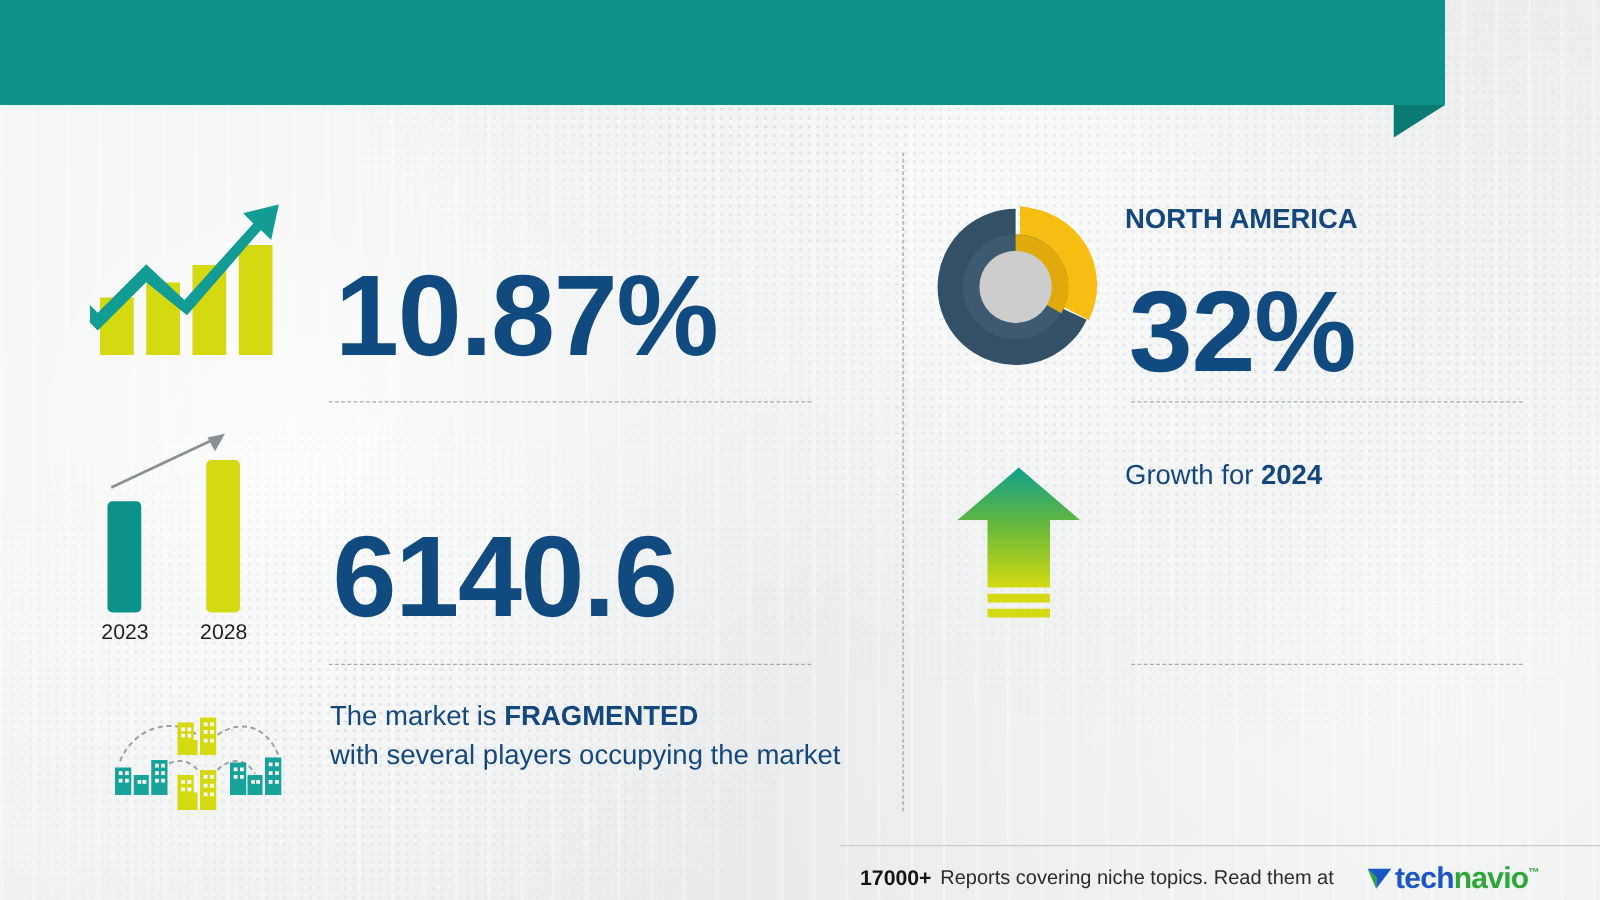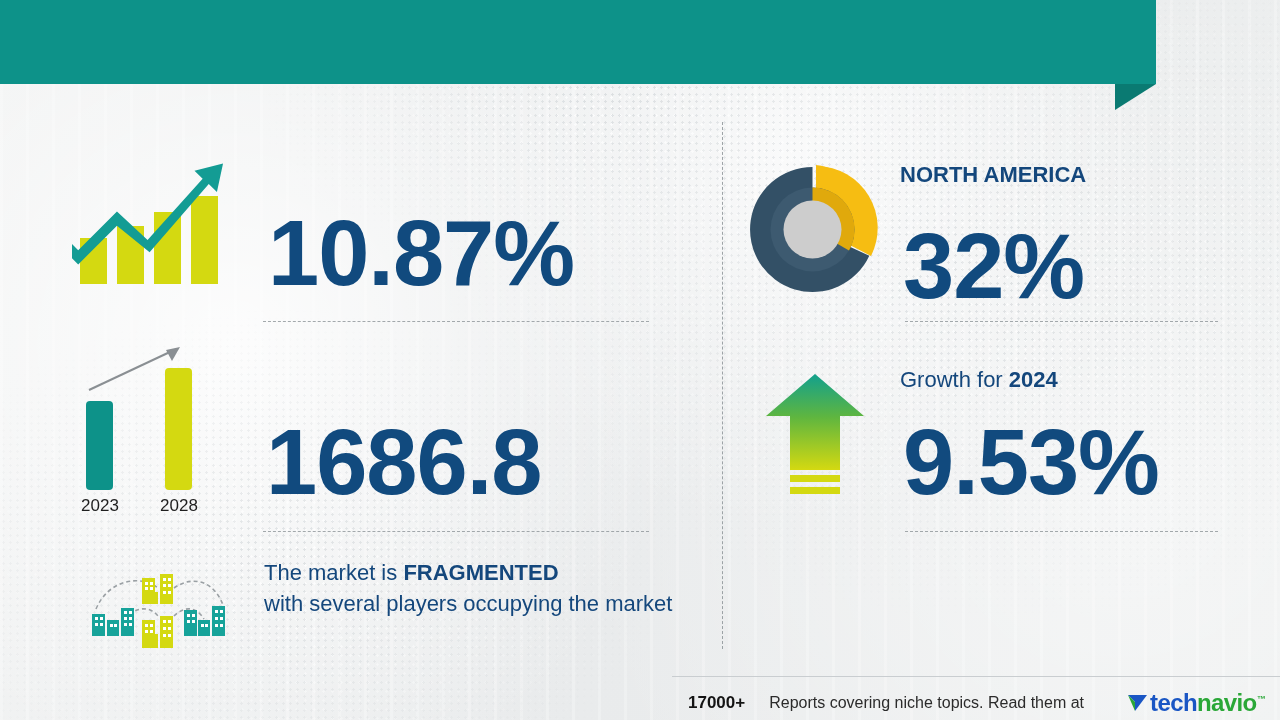--- a/index.html
+++ b/index.html
@@ -98,21 +98,21 @@
   .blk-gr-cap{left:900px;top:364px;width:330px;}
   .blk-gr-num{left:903px;top:416px;font-size:92px;}
 
   
   .footer-rule{
     position:absolute;left:672px;top:676px;width:608px;height:0;
     border-top:1px solid #c9cdd0;
   }
   .footer{
     position:absolute;left:688px;top:688px;width:580px;height:30px;
-    display:flex;align-items:center;gap:24px;
+    display:flex;align-items:center;gap:7px;
   }
   .footer-count{color:#141414;font-size:17px;font-weight:bold;}
   .footer-text{color:#2b2b2b;font-size:16px;}
   .logo{display:flex;align-items:center;margin-left:18px;}
   .logo-word{font-size:24px;font-weight:bold;letter-spacing:-.6px;line-height:1;}
   .logo-tech{color:#1a56c4;}
   .logo-navio{color:#2aa737;}
   .logo-tm{font-size:9px;color:#2aa737;vertical-align:super;}
 </style>
 </head>
@@ -146,21 +146,21 @@
 
   <svg style="position:absolute;left:62px;top:336px;" width="170" height="180" viewBox="0 0 170 180">
     <rect x="24" y="65" width="27" height="89" rx="4" fill="#0d9289"></rect>
     <rect x="103" y="32" width="27" height="122" rx="4" fill="#d4d911"></rect>
     <line x1="27" y1="54" x2="110" y2="15" stroke="#8a8f93" stroke-width="2"></line>
     <polygon points="118,11 104,14 110,25" fill="#8a8f93"></polygon>
     <text x="38" y="175" fill="#1f1f1f" font-family="Liberation Sans, sans-serif" font-size="17" text-anchor="middle">2023</text>
     <text x="117" y="175" fill="#1f1f1f" font-family="Liberation Sans, sans-serif" font-size="17" text-anchor="middle">2028</text>
   </svg>
 
-  <div class="bignum blk-inc-num">1686.8</div>
+  <div class="bignum blk-inc-num">6140.6</div>
 
   <svg style="position:absolute;left:78px;top:562px;" width="160" height="100" viewBox="0 0 160 100">
     <g fill="none" stroke="#9aa0a4" stroke-width="1.6" stroke-dasharray="4 3">
       <path d="M18 47 C30 18, 62 12, 80 26"></path>
       <path d="M96 26 C116 12, 138 20, 146 46"></path>
       <path d="M46 57 C58 44, 72 44, 80 54"></path>
       <path d="M96 54 C106 44, 118 44, 126 57"></path>
     </g>
 
     <g fill="#17a39a">
@@ -268,21 +268,20 @@
       </linearGradient>
     </defs>
     <path d="M52 2 L101 44 L77 44 L77 98 L27 98 L27 44 L3 44 Z" fill="url(#arrowGrad)"></path>
     <rect x="27" y="103" width="50" height="7" fill="#d4d911"></rect>
     <rect x="27" y="115" width="50" height="7" fill="#d4d911"></rect>
   </svg>
 
   <div class="caption blk-gr-cap">
     <span>Growth for </span><b>2024</b>
   </div>
-  <div class="bignum blk-gr-num">9.53%</div>
 
   <div class="footer-rule"></div>
   <div class="footer">
     <span class="footer-count">17000+</span>
     <span class="footer-text">Reports covering niche topics. Read them at</span>
     <span class="logo">
       <svg width="24" height="24" viewBox="0 0 24 24">
         <path d="M2 4 L21 4 L9 20 L9 11 Z" fill="#1a56c4"></path>
         <path d="M2 4 L9 11 L9 20 Z" fill="#2aa737"></path>
       </svg>

